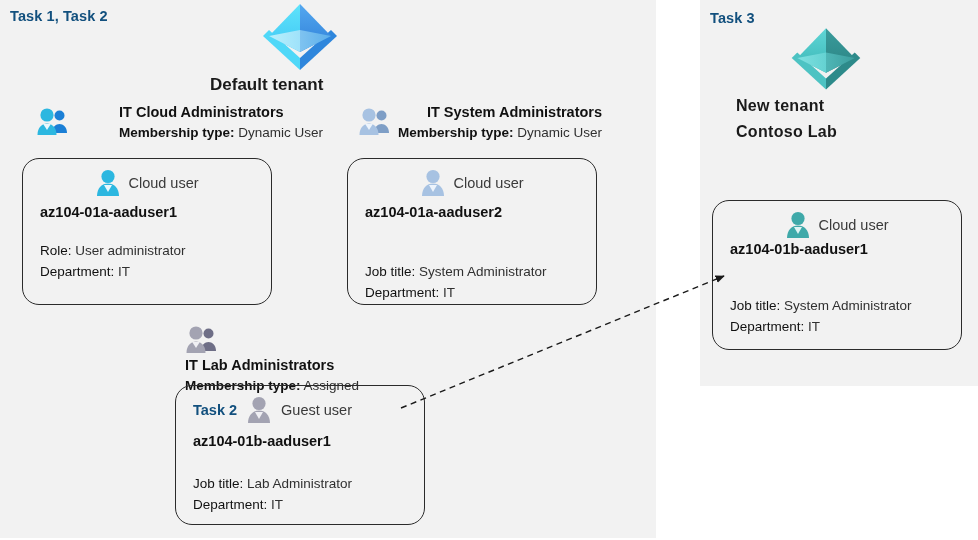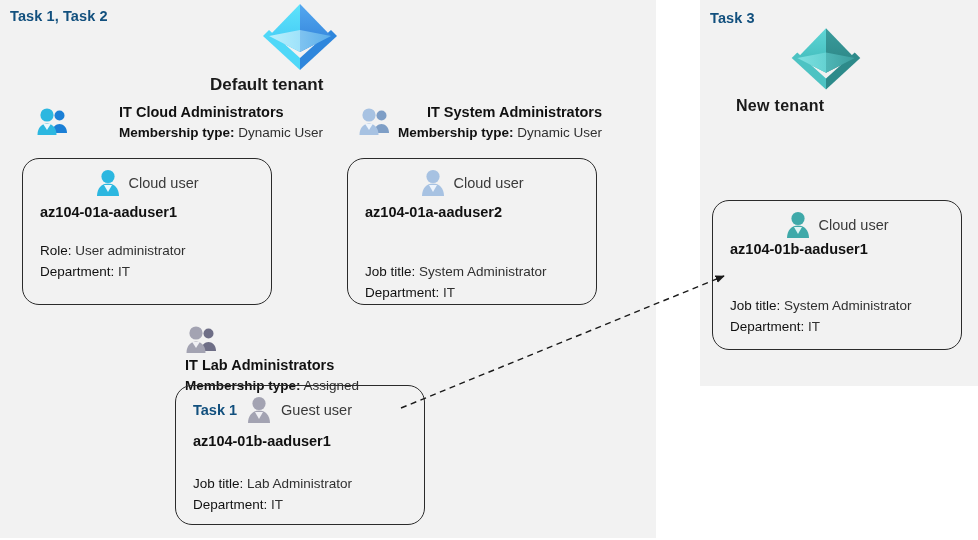--- a/index.html
+++ b/index.html
@@ -276,21 +276,21 @@
     </div>
     <div class="card-name">az104-01a-aaduser2</div>
     <div class="card-props">
       <div><b>Job title:</b> <span>System Administrator</span></div>
       <div><b>Department:</b> <span>IT</span></div>
     </div>
   </div>
 
   <div class="card" id="card-u4">
     <div class="card-head with-task">
-      <span class="task-inline">Task 1</span>
+      <span class="task-inline">Task 2</span>
       <svg width="26" height="28" viewBox="0 0 26 28">
         <circle cx="13" cy="7.5" r="6.6" fill="#A3A3B2"></circle>
         <path d="M2 27 c0-8 5-12.5 11-12.5 s11 4.5 11 12.5 z" fill="#A3A3B2"></path>
         <path d="M9 16 L13 23 L17 16 z" fill="#F0F0F4"></path>
       </svg>
       <span class="usertype">Guest user</span>
     </div>
     <div class="card-name">az104-01b-aaduser1</div>
     <div class="card-props">
       <div><b>Job title:</b> <span>Lab Administrator</span></div>
@@ -323,20 +323,21 @@
         </linearGradient>
       </defs>
       <path d="M41 68 L4 34 L10 28 L41 56 Z" fill="#4DC3C3"></path>
       <path d="M41 68 L78 34 L72 28 L41 56 Z" fill="#2D8A8A"></path>
       <path d="M41 2 L10 34 L41 50 Z" fill="url(#ng1)"></path>
       <path d="M41 2 L72 34 L41 50 Z" fill="url(#ng2)"></path>
       <path d="M41 28 L10 34 L41 50 Z" fill="url(#ng3)"></path>
       <path d="M41 28 L72 34 L41 50 Z" fill="url(#ng4)"></path>
     </svg>
     <div class="tenant-name">New  tenant</div>
+    <div class="tenant-name">Contoso Lab</div>
   </div>
 
   <div class="card" id="card-u3">
     <div class="card-head">
       <svg width="26" height="28" viewBox="0 0 26 28">
         <circle cx="13" cy="7.5" r="6.6" fill="#3FA9A9"></circle>
         <path d="M2 27 c0-8 5-12.5 11-12.5 s11 4.5 11 12.5 z" fill="#3FA9A9"></path>
         <path d="M9 16 L13 23 L17 16 z" fill="#DFF4F4"></path>
       </svg>
       <span class="usertype">Cloud user</span>

